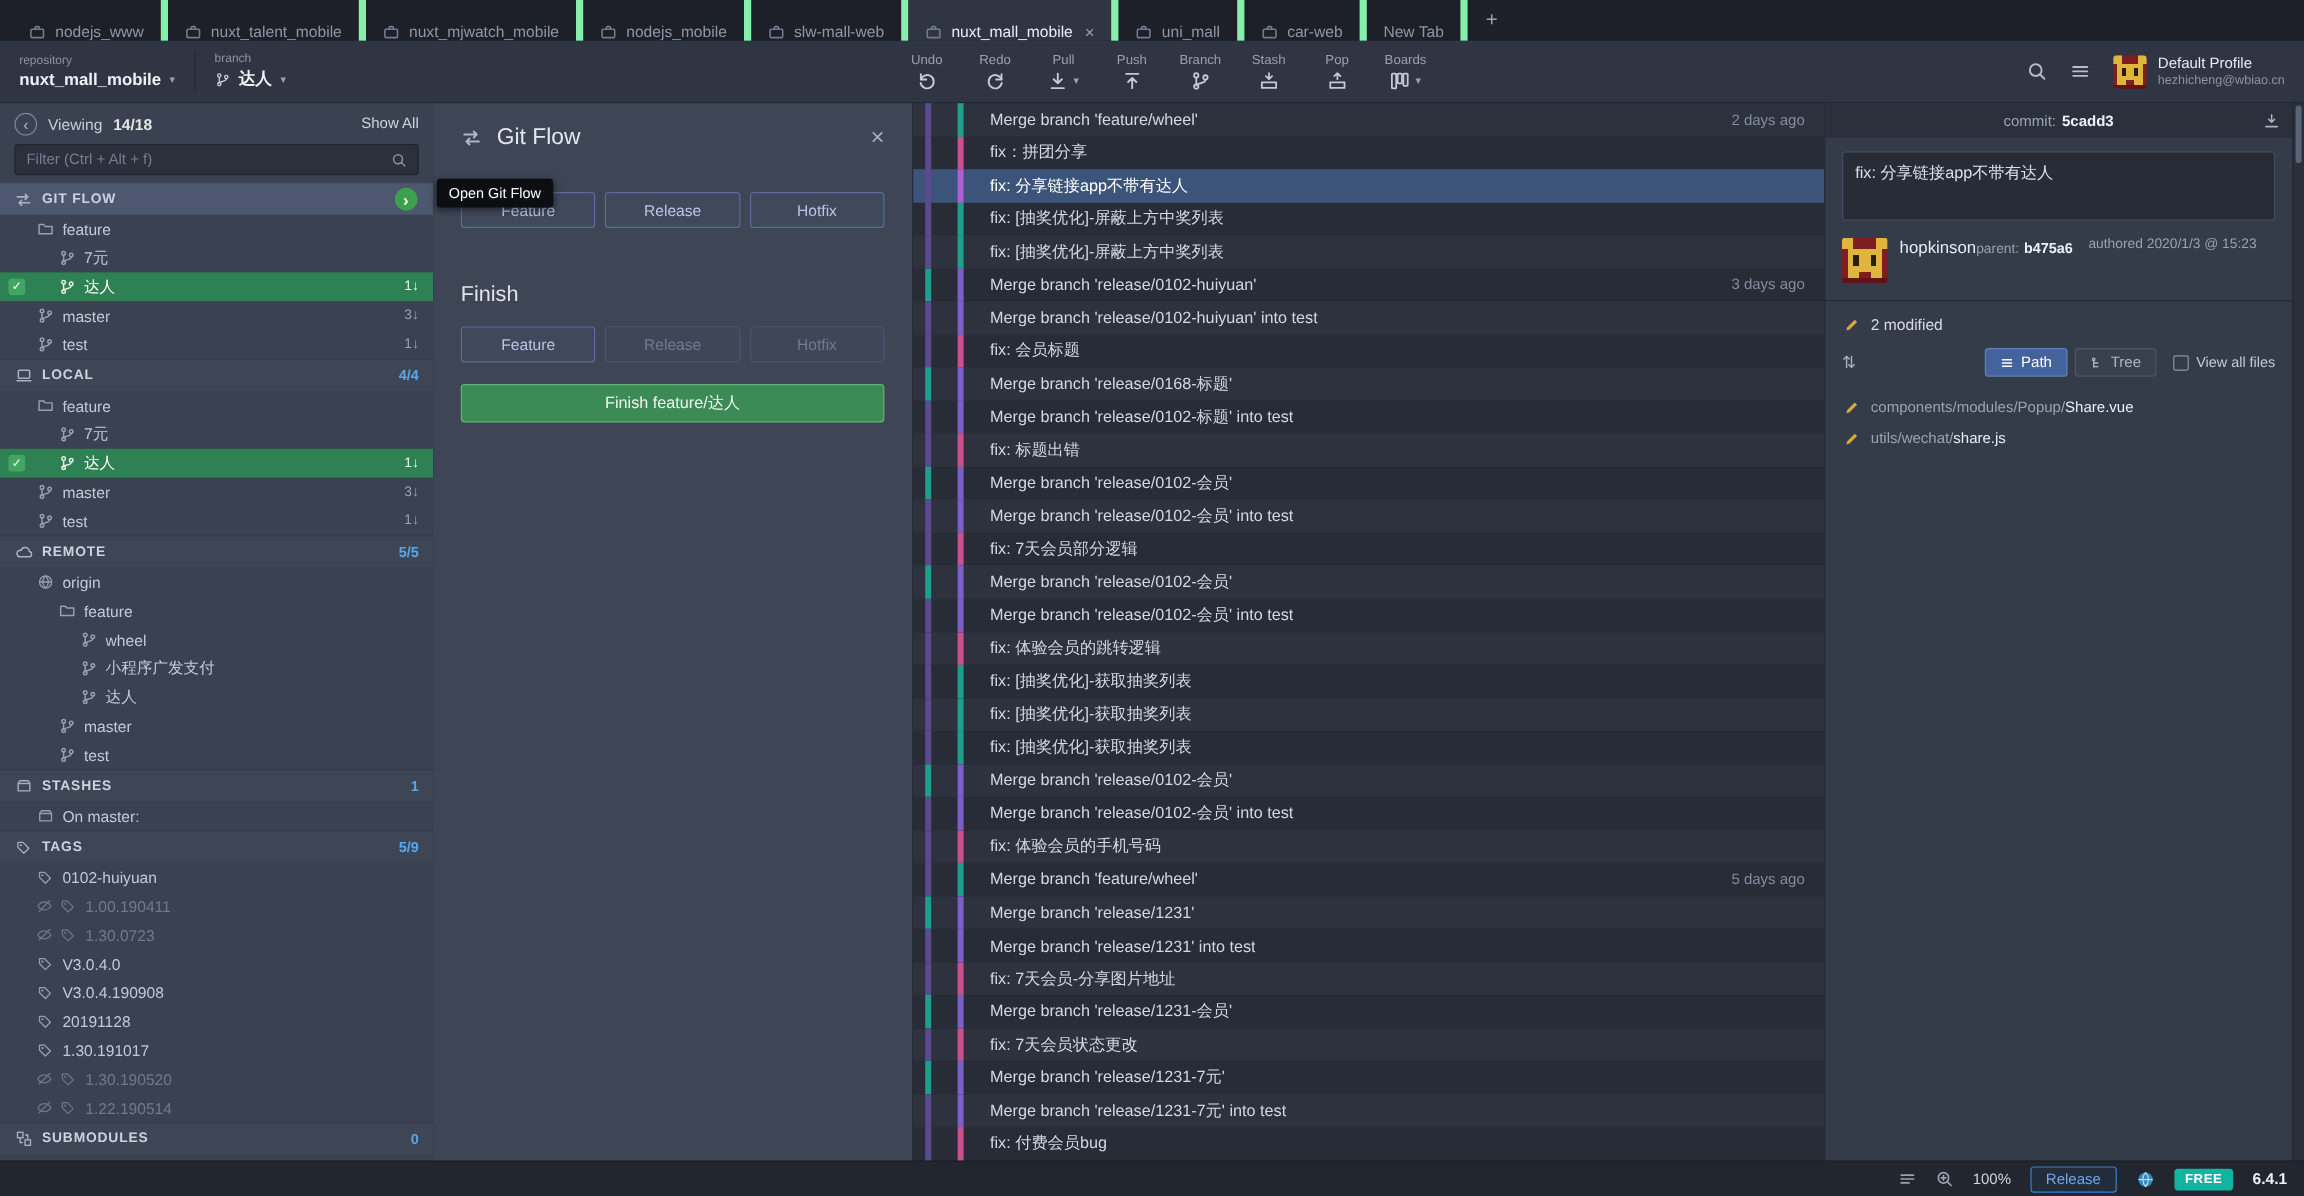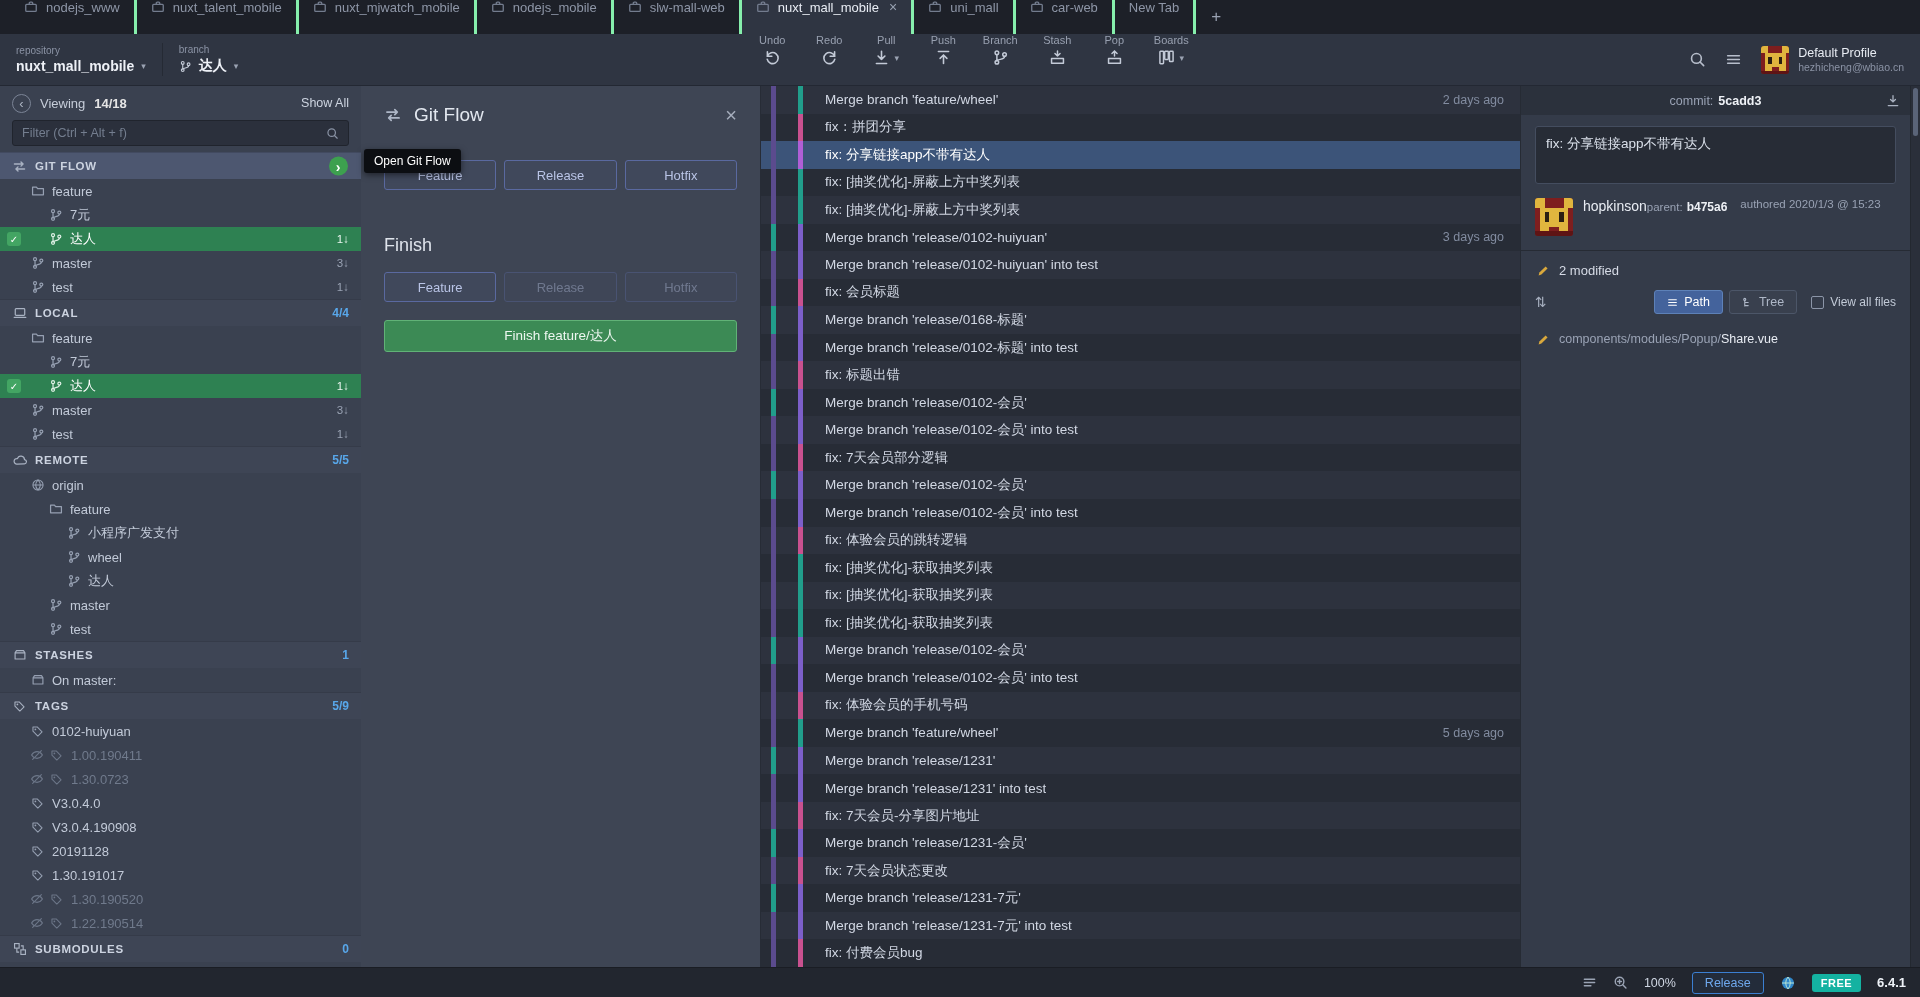--- a/index.html
+++ b/index.html
@@ -5,38 +5,38 @@
 *{box-sizing:border-box;margin:0;padding:0}
 html,body{width:1920px;height:997px;overflow:hidden;background:#20242c;
   font-family:"Liberation Sans","DejaVu Sans",sans-serif}
 svg{display:block}
 .ic{display:inline-flex;align-items:center;justify-content:center;flex:none}
 .app{width:100%;height:100%;display:flex;flex-direction:column}
 
 
 .tabbar{height:34px;flex:none;background:#1d2028;display:flex;align-items:stretch;padding-left:10px}
 .tabs-list{display:flex;align-items:stretch}
-.tab{display:flex;align-items:flex-start;gap:8px;padding:0 14px;font-size:13px;color:#8e96a7;
-  border-right:3px solid #86efac;max-width:220px}
+.tab{display:flex;align-items:flex-end;gap:8px;padding:0 14px;font-size:13px;color:#8e96a7;
+  border-right:6px solid #86efac;max-width:220px}
 .tab .tab-ic{color:#737c8e}
 .tab.active{background:#2f3542;color:#e9edf4}
 .tab-label{white-space:nowrap;overflow:hidden;text-overflow:ellipsis}
 .tab-close{color:#98a1b2;font-size:14px;line-height:1;margin-left:2px}
 .tab-close:empty{display:none}
 .tab-add{display:flex;align-items:center;padding:0 15px;color:#9aa2b3;font-size:17px}
 
 
 .toolbar{height:52px;flex:none;background:#2f3542;display:flex;align-items:stretch;border-bottom:1px solid #232833}
 .tb-select{display:flex;flex-direction:column;justify-content:center;padding:0 16px;gap:2px}
 .tb-sel-label{font-size:10px;color:#8b93a5}
 .tb-sel-value{display:flex;align-items:center;gap:7px;font-size:14px;font-weight:bold;color:#eef1f7}
 .caret{font-size:9px;color:#9aa2b2}
 .tb-divider{width:1px;background:#252a34;margin:9px 0}
 .tb-actions{display:flex;align-items:stretch;margin:0 auto}
-.act{width:57px;display:flex;flex-direction:column;align-items:center;gap:3px;color:#c3cad7}
+.act{width:57px;display:flex;flex-direction:column;align-items:center;justify-content:center;gap:3px;color:#c3cad7}
 .act-label{font-size:11px;color:#98a0b0}
 .act-main{display:flex;align-items:center;gap:4px}
 .tb-right{display:flex;align-items:center;gap:19px;padding-right:16px}
 .tb-icon{color:#b7becb}
 .profile{display:flex;align-items:center;gap:9px}
 .avatar{border-radius:3px;overflow:hidden;flex:none}
 .profile .avatar{width:28px;height:28px}
 .profile-text{display:flex;flex-direction:column;gap:1px}
 .profile-name{font-size:12.5px;color:#e8ecf3}
 .profile-email{font-size:10.5px;color:#8b93a5}
@@ -671,36 +671,36 @@
 
     <span class="s-ic ic ic-branch">
               <svg width="14" height="14" viewBox="0 0 16 16" fill="none" stroke="currentColor" stroke-width="1.4" stroke-linecap="round">
                 <circle cx="4.6" cy="3.6" r="1.7"></circle>
                 <circle cx="4.6" cy="12.4" r="1.7"></circle>
                 <circle cx="11.8" cy="5.2" r="1.7"></circle>
                 <path d="M4.6 5.4v5.2M11.8 7c0 3.4-7.2 2.2-7.2 4.6"></path>
               </svg>
             </span>
 
-    <span class="s-label">小程序广发支付</span>
+    <span class="s-label">wheel</span>
 
   </div>
 
   <div class="srow item icon-branch ind3">
 
     <span class="s-ic ic ic-branch">
               <svg width="14" height="14" viewBox="0 0 16 16" fill="none" stroke="currentColor" stroke-width="1.4" stroke-linecap="round">
                 <circle cx="4.6" cy="3.6" r="1.7"></circle>
                 <circle cx="4.6" cy="12.4" r="1.7"></circle>
                 <circle cx="11.8" cy="5.2" r="1.7"></circle>
                 <path d="M4.6 5.4v5.2M11.8 7c0 3.4-7.2 2.2-7.2 4.6"></path>
               </svg>
             </span>
 
-    <span class="s-label">wheel</span>
+    <span class="s-label">小程序广发支付</span>
 
   </div>
 
   <div class="srow item icon-branch ind3">
 
     <span class="s-ic ic ic-branch">
               <svg width="14" height="14" viewBox="0 0 16 16" fill="none" stroke="currentColor" stroke-width="1.4" stroke-linecap="round">
                 <circle cx="4.6" cy="3.6" r="1.7"></circle>
                 <circle cx="4.6" cy="12.4" r="1.7"></circle>
                 <circle cx="11.8" cy="5.2" r="1.7"></circle>
@@ -1281,20 +1281,28 @@
       <div class="rp-files">
   <div class="frow">
     <span class="ic pencil">
               <svg width="13" height="13" viewBox="0 0 16 16">
                 <path fill="currentColor" d="M2 14l.9-3.4L10.6 3 13 5.4 5.4 13z"></path>
               </svg>
             </span>
     <span class="fpath"><span class="fdir">components/modules/Popup/</span><span class="fname">Share.vue</span></span>
   </div>
 
+  <div class="frow">
+    <span class="ic pencil">
+              <svg width="13" height="13" viewBox="0 0 16 16">
+                <path fill="currentColor" d="M2 14l.9-3.4L10.6 3 13 5.4 5.4 13z"></path>
+              </svg>
+            </span>
+    <span class="fpath"><span class="fdir">utils/wechat/</span><span class="fname">share.js</span></span>
+  </div>
 </div>
     </div>
 
     <div class="vscroll">
         <div class="vthumb"></div>
       </div>
 
     <div class="tooltip">Open Git Flow</div>
   </div>
 

